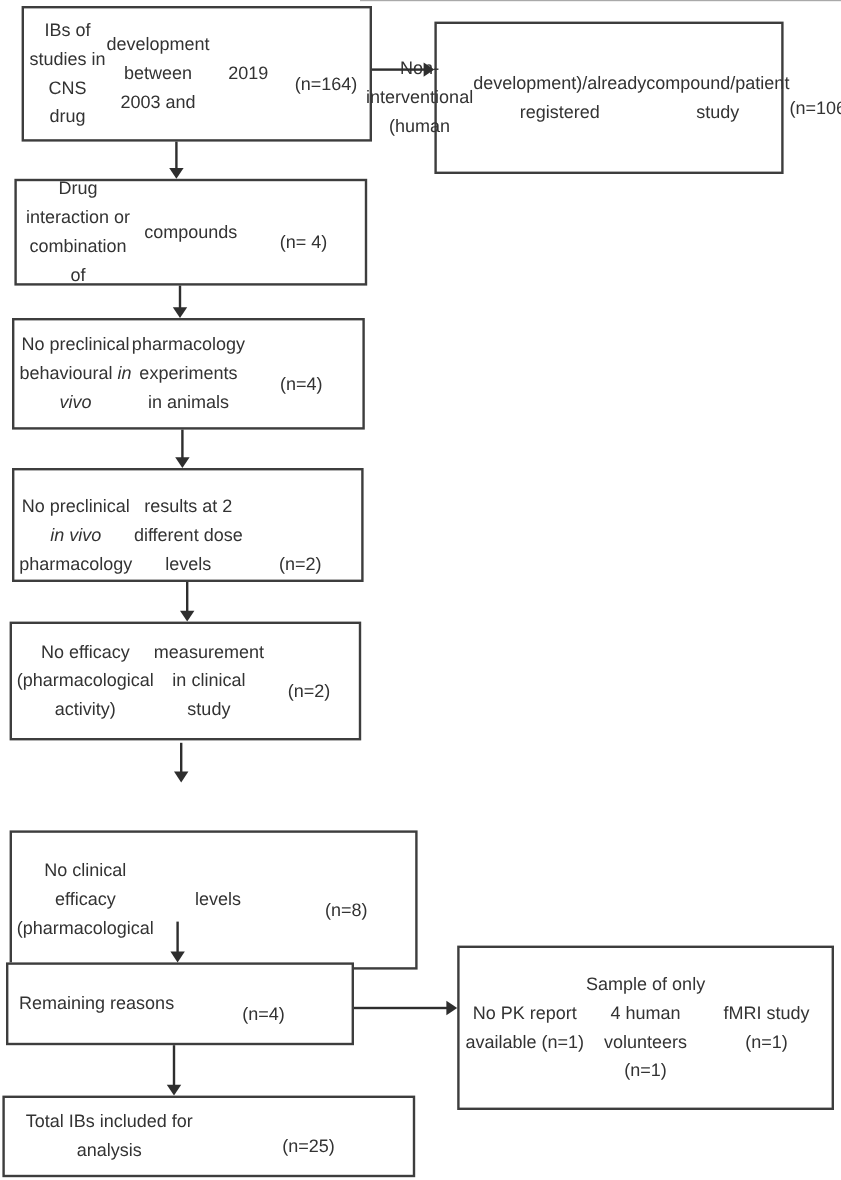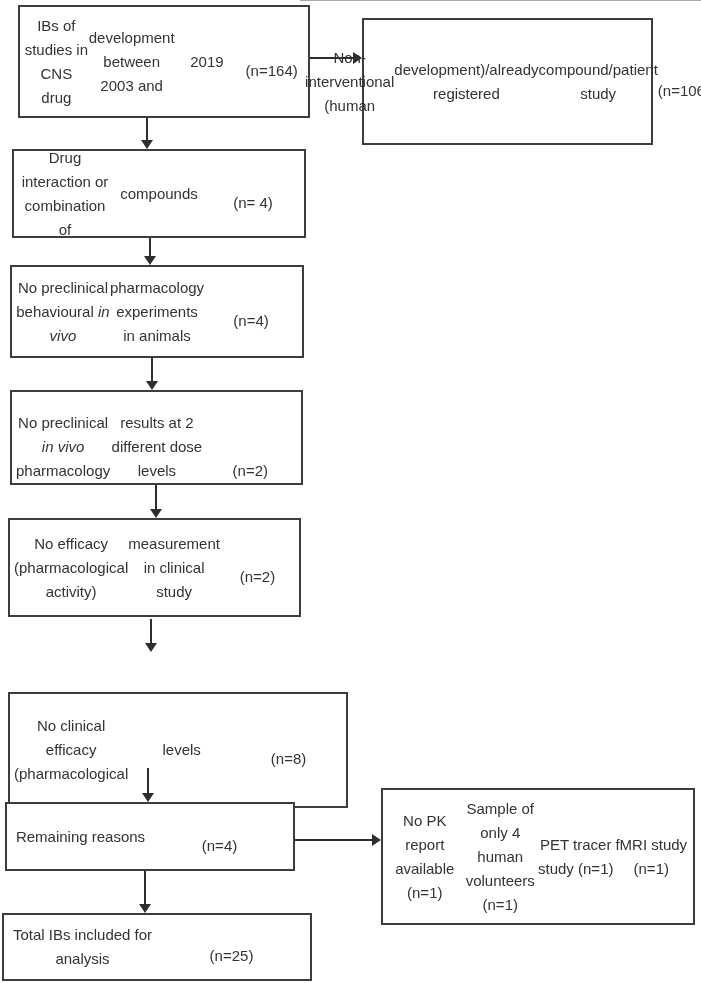--- a/index.html
+++ b/index.html
@@ -99,25 +99,24 @@
   </div>
 
   <div class="box" style="left:5px; top:802px; width:290px; height:69px;">
     <div class="ln">Remaining reasons</div>
     <div class="ln nline">(n=4)</div>
   </div>
 
   <div class="box" style="left:381px; top:788px; width:314px; height:137px;">
     <div class="ln spaced">No PK report available (n=1)</div>
     <div class="ln spaced">Sample of only 4 human volunteers (n=1)</div>
-    <div class="ln spaced">PET tracer study (n=1)</div>
     <div class="ln spaced">fMRI study (n=1)</div>
   </div>
 
-  <div class="box" style="left:2px; top:913px; width:310px; height:68px;">
+  <div class="box" style="left:2px; top:913px; width:344px; height:68px;">
     <div class="ln">Total IBs included for analysis</div>
     <div class="ln nline">(n=25)</div>
   </div>
 
   <div class="harrow" style="left:310px; top:52px; width:52px;">
       <div class="shaft"></div>
       <div class="head"></div>
     </div>
   <div class="varrow" style="left:141px; top:118px; height:31px;">
       <div class="shaft"></div>

